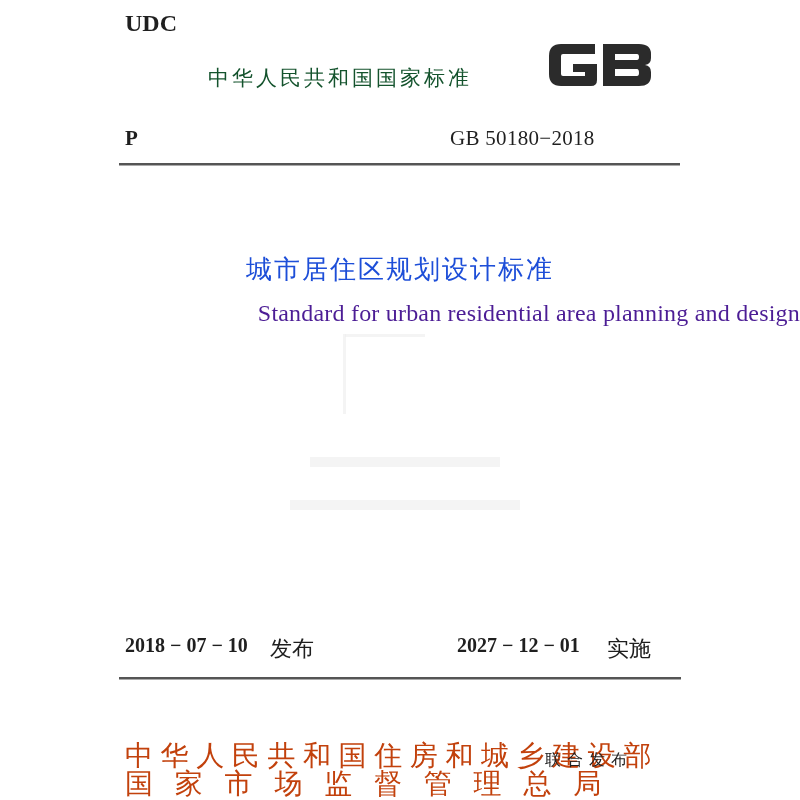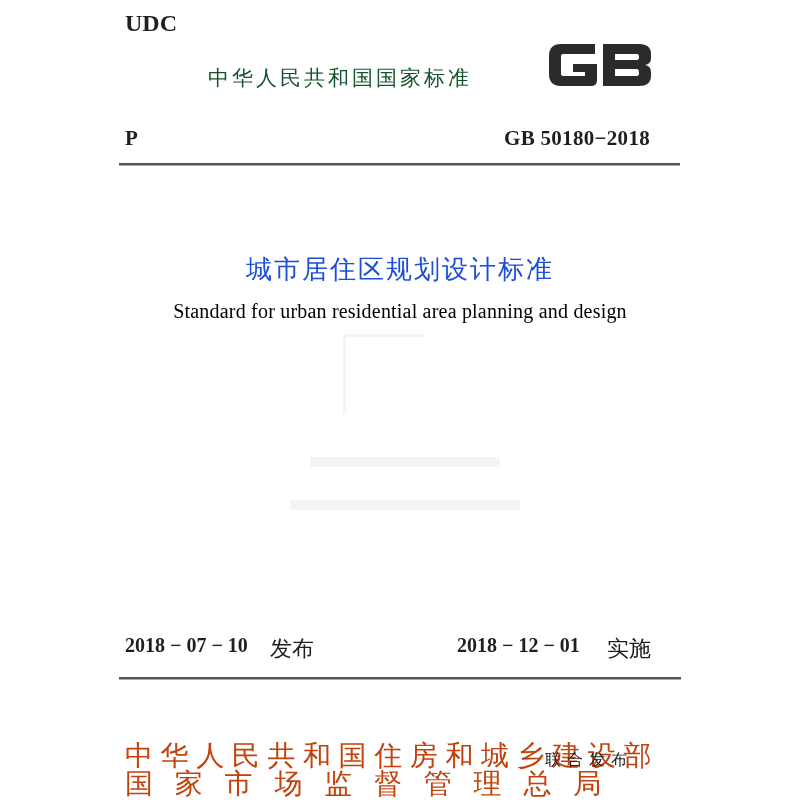--- a/index.html
+++ b/index.html
@@ -2,26 +2,26 @@
 <html><head>
   <meta charset="utf-8">
   <style>
     html, body { margin: 0; padding: 0; background: #ffffff; }
     body { width: 800px; height: 800px; position: relative; overflow: hidden; color: #1f1f1f; }
     .abs { position: absolute; }
     .udc { left: 125px; top: 10px; font-family: "Liberation Serif", serif; font-weight: bold; font-size: 24px; letter-spacing: 0px; }
     .national { left: 208px; top: 64px; font-family: "DejaVu Sans", sans-serif; font-size: 21px; letter-spacing: 3px; color: #14532d; }
     .gb-logo { left: 545px; top: 38px; width: 110px; height: 54px; }
     .cls { left: 125px; top: 126px; font-family: "Liberation Serif", serif; font-weight: bold; font-size: 21px; }
-    .code { left: 450px; top: 126px; width: 200px; text-align: right; font-family: "Liberation Serif", serif; font-weight: bold; font-size: 21px; letter-spacing: 0.3px; }
+    .code { left: 450px; top: 126px; width: 200px; text-align: left; font-family: "Liberation Serif", serif; font-weight: normal; font-size: 21px; letter-spacing: 0.3px; }
     .rule { left: 119px; height: 2px; background: #555; box-shadow: 0 1px 0 #aaa; }
     .rule.top { top: 163px; width: 561px; }
     .rule.bottom { top: 677px; width: 562px; }
     .title-cn { left: 0; width: 800px; top: 252px; text-align: center; font-family: "DejaVu Serif", serif; font-size: 26px; letter-spacing: 2px; color: #1d4ed8; }
-    .title-en { left: 0; width: 800px; top: 300px; text-align: center; font-family: "Liberation Serif", serif; font-size: 20px; letter-spacing: 0.2px; color: #000000; }
+    .title-en { left: 0; width: 800px; top: 300px; text-align: right; font-family: "Liberation Serif", serif; font-size: 24px; letter-spacing: 0.2px; color: #4c1d95; }
     .ghost { background: #ececec; opacity: 0.6; }
     .date { top: 634px; font-family: "Liberation Serif", serif; font-weight: bold; font-size: 20px; }
     .date-label { top: 634px; font-family: "DejaVu Sans", sans-serif; font-size: 22px; }
     .issuer { left: 125px; font-family: "DejaVu Sans", sans-serif; font-size: 28px; color: #c2410c; white-space: nowrap; }
     .issuer.l1 { top: 737px; letter-spacing: 7.6px; }
     .issuer.l2 { top: 765px; letter-spacing: 21.8px; }
     .joint { left: 545px; top: 750px; font-family: "DejaVu Sans", sans-serif; font-size: 16px; letter-spacing: 6px; color: #222; }
   </style>
 </head>
 <body>
@@ -44,20 +44,20 @@
 <div class="abs title-cn">城市居住区规划设计标准</div>
 <div class="abs title-en">Standard for urban residential area planning and design</div>
 
 <div class="abs ghost" style="left:343px;top:334px;width:3px;height:80px;"></div>
 <div class="abs ghost" style="left:345px;top:334px;width:80px;height:3px;"></div>
 <div class="abs ghost" style="left:310px;top:457px;width:190px;height:10px;"></div>
 <div class="abs ghost" style="left:290px;top:500px;width:230px;height:10px;"></div>
 
 <div class="abs date" style="left:125px;">2018 − 07 − 10</div>
 <div class="abs date-label" style="left:270px;">发布</div>
-<div class="abs date" style="left:457px;">2018 − 12 − 01</div>
+<div class="abs date" style="left:457px;">2027 − 12 − 01</div>
 <div class="abs date-label" style="left:607px;">实施</div>
 
 <div class="abs rule bottom"></div>
 
 <div class="abs issuer l1">中华人民共和国住房和城乡建设部</div>
 <div class="abs issuer l2">国家市场监督管理总局</div>
 <div class="abs joint">联合发布</div>
 
 </body></html>

